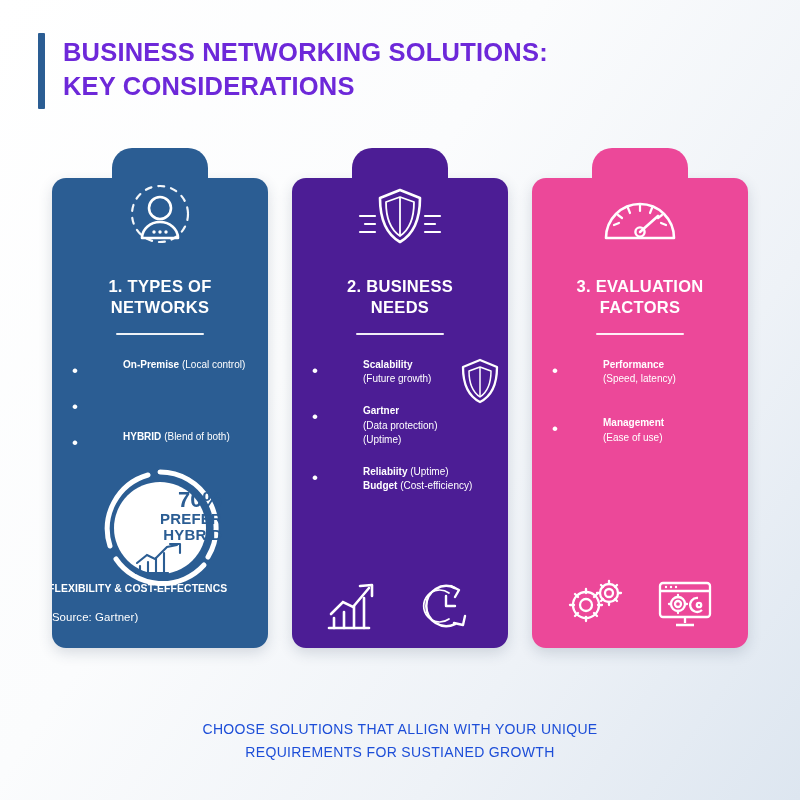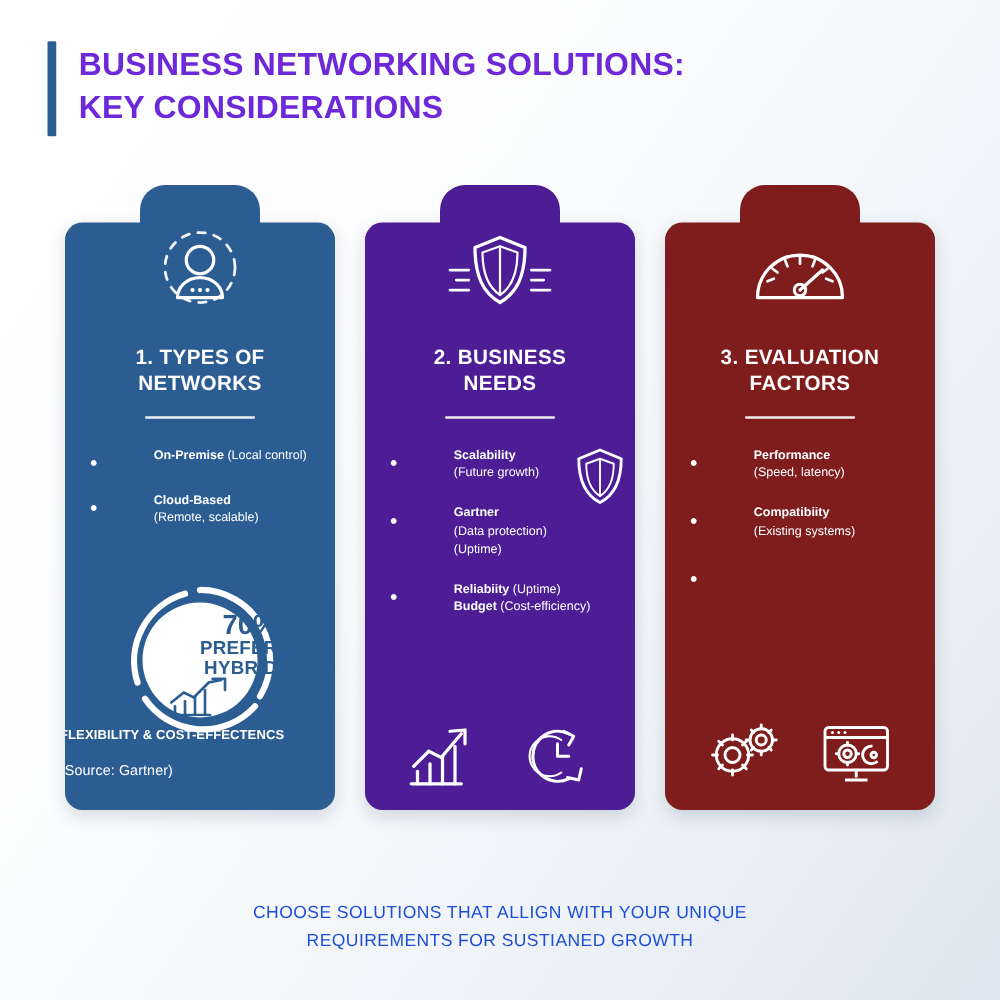--- a/index.html
+++ b/index.html
@@ -27,21 +27,21 @@
     box-shadow:0 5px 14px rgba(40,60,90,.17);
   }
   .card-clip { position:absolute; inset:0; border-radius:14px; overflow:hidden;padding-left:13px; }
   
   .tab {
     position:absolute; top:-30px; left:50%; transform:translateX(-50%);
     width:96px; height:60px; border-radius:20px 20px 0 0;
   }
   .card.blue,   .tab.blue   { background:#2b5d93; }
   .card.green,  .tab.green  { background:#4c1d95; }
-  .card.orange, .tab.orange { background:#7f1d1d; }
+  .card.orange, .tab.orange { background:#ec4899; }
 
   .card-icon { position:absolute; top:2px; left:50%; transform:translateX(-50%); z-index:3; }
 
   .card-title {
     position:absolute; top:98px; left:12px; right:12px;
     text-align:center; font-size:16.5px; font-weight:bold;
     line-height:1.3; letter-spacing:.3px; text-transform:uppercase;
     white-space:pre-line;
   }
   .divider {
@@ -120,26 +120,29 @@
         <div class="bullet">
           <span class="dot"></span>
           <span class="btext">
             <b>On-Premise</b>
             <span class="reg">(Local control)</span>
           </span>
         </div>
         <div class="bl-gap"></div>
         <div class="bullet">
           <span class="dot"></span>
-          <span class="btext">
-            <b>Cloud-Based</b><br>
-            <span class="reg">(Remote, scalable)</span>
-          </span>
-        </div>
-        <div class="bl-gap"></div>
+        </div>
+        <div class="bl-gap"></div>
+        <div class="bullet">
+          <span class="dot"></span>
+          <span class="btext">
+            <b>HYBRID</b>
+            <span class="reg">(Blend of both)</span>
+          </span>
+        </div>
       </div>
 
       <div class="stat-wrap">
         <span class="stat-ring">
           <svg width="124" height="124" viewBox="0 0 124 124">
             <circle cx="62" cy="62" r="46" fill="#ffffff"></circle>
             <path d="M62 6 a56 56 0 0 1 48 85" fill="none" stroke="#ffffff" stroke-width="5" stroke-linecap="round"></path>
             <path d="M106 99 a56 56 0 0 1 -88 -6" fill="none" stroke="#ffffff" stroke-width="5" stroke-linecap="round"></path>
             <path d="M12 80 a56 56 0 0 1 38 -71" fill="none" stroke="#ffffff" stroke-width="5" stroke-linecap="round"></path>
           </svg>
@@ -284,30 +287,27 @@
 
       <div class="bullets">
         <div class="bullet">
           <span class="dot"></span>
           <span class="btext">
             <b>Performance</b><br>
             <span class="reg">(Speed, latency)</span>
           </span>
         </div>
         <div class="bl-gap"></div>
-        <div class="bullet">
-          <span class="dot"></span>
-          <span class="btext">
-            <b>Compatibiity</b><br>
-            <span class="reg">(Existing systems)</span>
-          </span>
-        </div>
-        <div class="bl-gap"></div>
-        <div class="bullet">
-          <span class="dot"></span>
+        <div class="bl-gap"></div>
+        <div class="bullet">
+          <span class="dot"></span>
+          <span class="btext">
+            <b>Management</b><br>
+            <span class="reg">(Ease of use)</span>
+          </span>
         </div>
       </div>
 
       <div class="foot-icons">
         <span>
           <svg width="62" height="54" viewBox="0 0 62 54">
             <g fill="none" stroke="#ffffff" stroke-width="2.3" stroke-linejoin="round">
               <path d="M22 27 m-13 0 a13 13 0 1 0 26 0 a13 13 0 1 0 -26 0"></path>
               <circle cx="22" cy="27" r="6"></circle>
               <g stroke-linecap="round">

